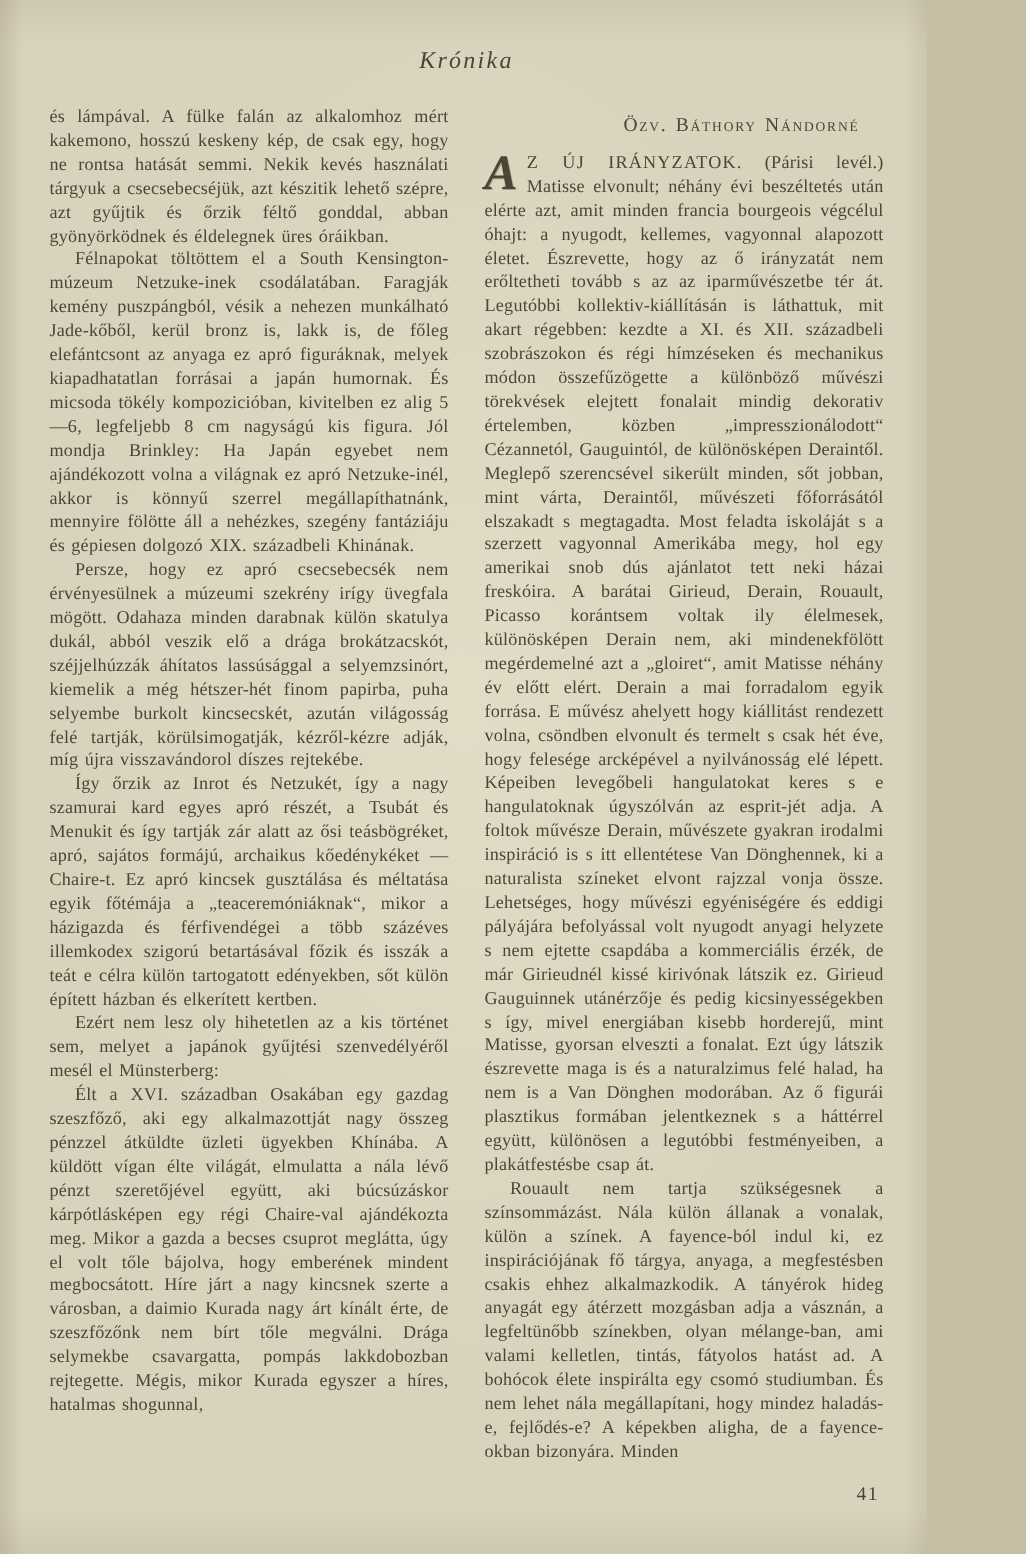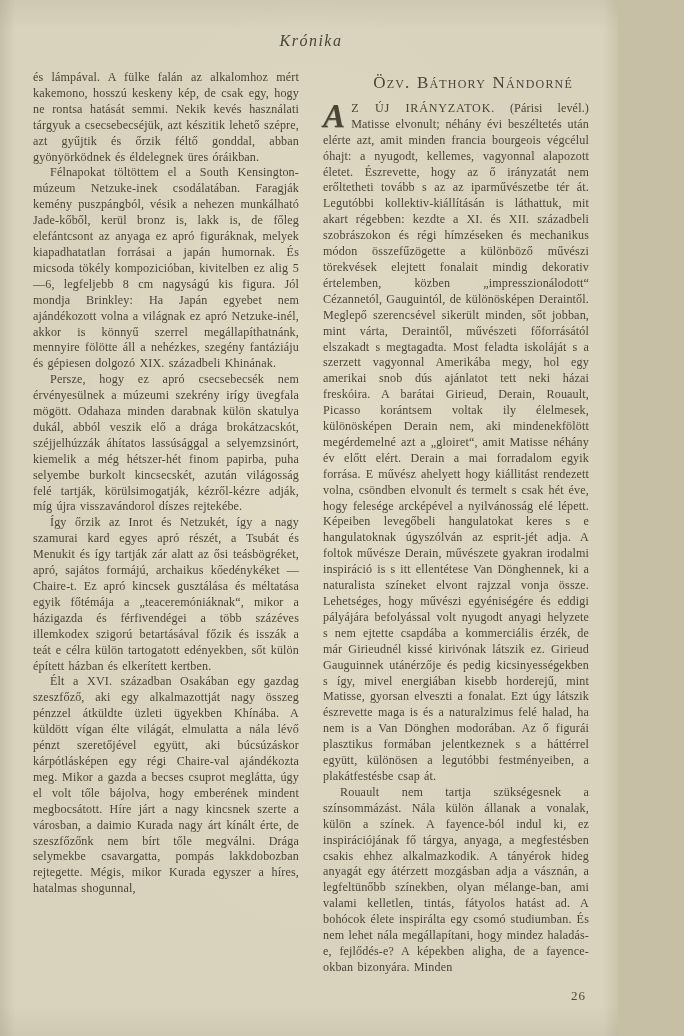--- a/index.html
+++ b/index.html
@@ -48,21 +48,21 @@
   .col p{
     margin:0;
     text-indent:17px;
   }
   .col p.flush{text-indent:0;}
   .signature{
     font-variant:small-caps;
     letter-spacing:1.2px;
     text-align:right;
     padding-right:16px;
-    font-size:17px;
+    font-size:13px;
     margin:5px 0 10px 0;
   }
   .article-start{overflow:visible;}
   .dropcap{
     float:left;
     font-size:33px;
     line-height:26px;
     font-style:italic;
     font-weight:bold;
     padding:2px 6px 0 0;
@@ -88,32 +88,33 @@
 
   <div class="running-head">Krónika</div>
 
   <div class="columns">
 
     <div class="col">
       <p class="flush">és lámpával. A fülke falán az alkalomhoz mért kakemono, hosszú keskeny kép, de csak egy, hogy ne rontsa hatását semmi. Nekik kevés használati tárgyuk a csecsebecséjük, azt készitik lehető szépre, azt gyűjtik és őrzik féltő gonddal, abban gyönyörködnek és éldelegnek üres óráikban.</p>
       <p>Félnapokat töltöttem el a South Kensington-múzeum Netzuke-inek csodálatában. Faragják kemény puszpángból, vésik a nehezen munkálható Jade-kőből, kerül bronz is, lakk is, de főleg elefántcsont az anyaga ez apró figuráknak, melyek kiapadhatatlan forrásai a japán humornak. És micsoda tökély kompozicióban, kivitelben ez alig 5—6, legfeljebb 8 cm nagyságú kis figura. Jól mondja Brinkley: Ha Japán egyebet nem ajándékozott volna a világnak ez apró Netzuke-inél, akkor is könnyű szerrel megállapíthatnánk, mennyire fölötte áll a nehézkes, szegény fantáziáju és gépiesen dolgozó XIX. századbeli Khinának.</p>
       <p>Persze, hogy ez apró csecsebecsék nem érvényesülnek a múzeumi szekrény irígy üvegfala mögött. Odahaza minden darabnak külön skatulya dukál, abból veszik elő a drága brokátzacskót, széjjelhúzzák áhítatos lassúsággal a selyemzsinórt, kiemelik a még hétszer-hét finom papirba, puha selyembe burkolt kincsecskét, azután világosság felé tartják, körülsimogatják, kézről-kézre adják, míg újra visszavándorol díszes rejtekébe.</p>
       <p>Így őrzik az Inrot és Netzukét, így a nagy szamurai kard egyes apró részét, a Tsubát és Menukit és így tartják zár alatt az ősi teásbögréket, apró, sajátos formájú, archaikus kőedénykéket — Chaire-t. Ez apró kincsek gusztálása és méltatása egyik főtémája a „teaceremóniáknak“, mikor a házigazda és férfivendégei a több százéves illemkodex szigorú betartásával főzik és isszák a teát e célra külön tartogatott edényekben, sőt külön épített házban és elkerített kertben.</p>
+      <p>Ezért nem lesz oly hihetetlen az a kis történet sem, melyet a japánok gyűjtési szenvedélyéről mesél el Münsterberg:</p>
       <p>Élt a XVI. században Osakában egy gazdag szeszfőző, aki egy alkalmazottját nagy összeg pénzzel átküldte üzleti ügyekben Khínába. A küldött vígan élte világát, elmulatta a nála lévő pénzt szeretőjével együtt, aki búcsúzáskor kárpótlásképen egy régi Chaire-val ajándékozta meg. Mikor a gazda a becses csuprot meglátta, úgy el volt tőle bájolva, hogy emberének mindent megbocsátott. Híre járt a nagy kincsnek szerte a városban, a daimio Kurada nagy árt kínált érte, de szeszfőzőnk nem bírt tőle megválni. Drága selymekbe csavargatta, pompás lakkdobozban rejtegette. Mégis, mikor Kurada egyszer a híres, hatalmas shogunnal,</p>
     </div>
 
     <div class="col">
 
       <div class="signature">Özv. Báthory Nándorné</div>
 
       <p class="flush article-start">
         <span class="dropcap">A</span><span class="lead-caps">Z ÚJ IRÁNYZATOK.</span>
         <span>(Párisi levél.) Matisse elvonult; néhány évi beszéltetés után elérte azt, amit minden francia bourgeois végcélul óhajt: a nyugodt, kellemes, vagyonnal alapozott életet. Észrevette, hogy az ő irányzatát nem erőltetheti tovább s az az iparművészetbe tér át. Legutóbbi kollektiv-kiállításán is láthattuk, mit akart régebben: kezdte a XI. és XII. századbeli szobrászokon és régi hímzéseken és mechanikus módon összefűzögette a különböző művészi törekvések elejtett fonalait mindig dekorativ értelemben, közben „impresszionálodott“ Cézannetól, Gauguintól, de különösképen Deraintől. Meglepő szerencsével sikerült minden, sőt jobban, mint várta, Deraintől, művészeti főforrásától elszakadt s megtagadta. Most feladta iskoláját s a szerzett vagyonnal Amerikába megy, hol egy amerikai snob dús ajánlatot tett neki házai freskóira. A barátai Girieud, Derain, Rouault, Picasso korántsem voltak ily élelmesek, különösképen Derain nem, aki mindenekfölött megérdemelné azt a „gloiret“, amit Matisse néhány év előtt elért. Derain a mai forradalom egyik forrása. E művész ahelyett hogy kiállitást rendezett volna, csöndben elvonult és termelt s csak hét éve, hogy felesége arcképével a nyilvánosság elé lépett. Képeiben levegőbeli hangulatokat keres s e hangulatoknak úgyszólván az esprit-jét adja. A foltok művésze Derain, művészete gyakran irodalmi inspiráció is s itt ellentétese Van Dönghennek, ki a naturalista színeket elvont rajzzal vonja össze. Lehetséges, hogy művészi egyéniségére és eddigi pályájára befolyással volt nyugodt anyagi helyzete s nem ejtette csapdába a kommerciális érzék, de már Girieudnél kissé kirivónak látszik ez. Girieud Gauguinnek utánérzője és pedig kicsinyességekben s így, mivel energiában kisebb horderejű, mint Matisse, gyorsan elveszti a fonalat. Ezt úgy látszik észrevette maga is és a naturalzimus felé halad, ha nem is a Van Dönghen modorában. Az ő figurái plasztikus formában jelentkeznek s a háttérrel együtt, különösen a legutóbbi festményeiben, a plakátfestésbe csap át.</span>
       </p>
 
       <p>Rouault nem tartja szükségesnek a színsommázást. Nála külön állanak a vonalak, külön a színek. A fayence-ból indul ki, ez inspirációjának fő tárgya, anyaga, a megfestésben csakis ehhez alkalmazkodik. A tányérok hideg anyagát egy átérzett mozgásban adja a vásznán, a legfeltünőbb színekben, olyan mélange-ban, ami valami kelletlen, tintás, fátyolos hatást ad. A bohócok élete inspirálta egy csomó studiumban. És nem lehet nála megállapítani, hogy mindez haladás-e, fejlődés-e? A képekben aligha, de a fayence-okban bizonyára. Minden</p>
     </div>
 
   </div>
 
-  <div class="pagenum">26</div>
+  <div class="pagenum">41</div>
 
 </div>
 
 </body></html>

